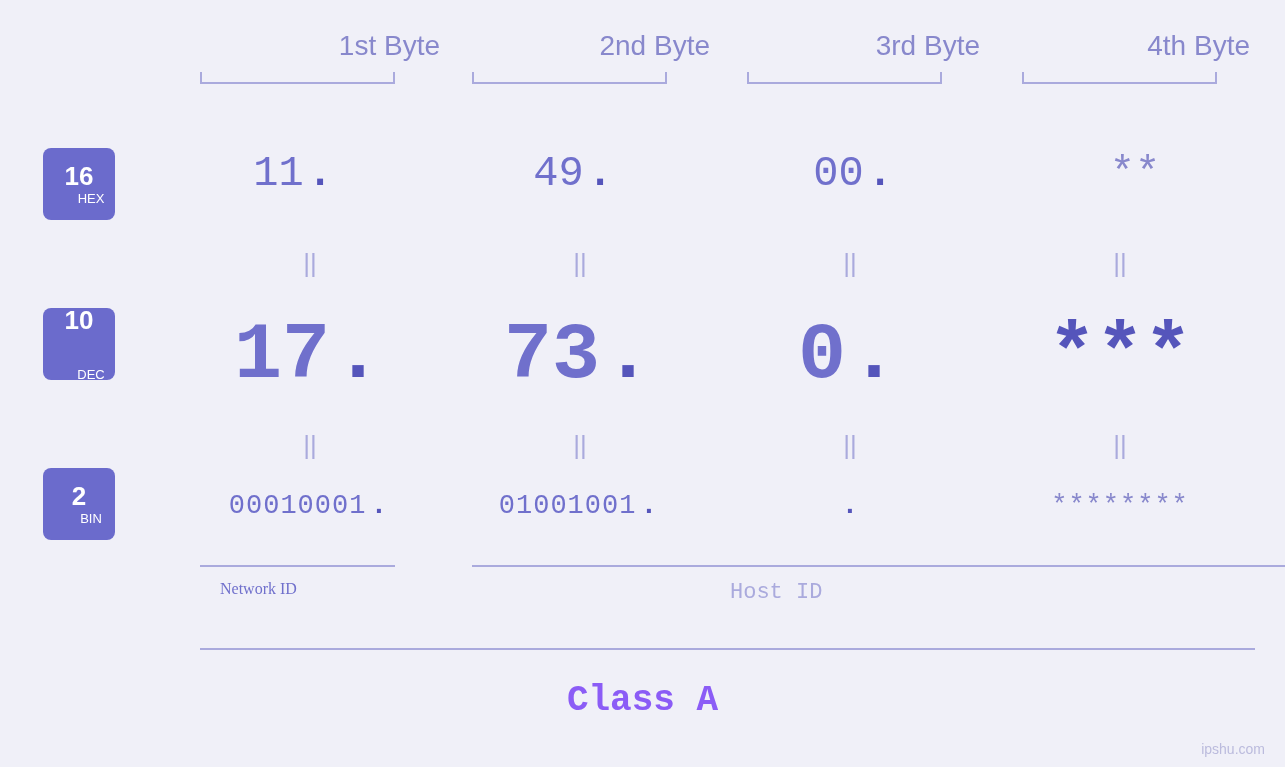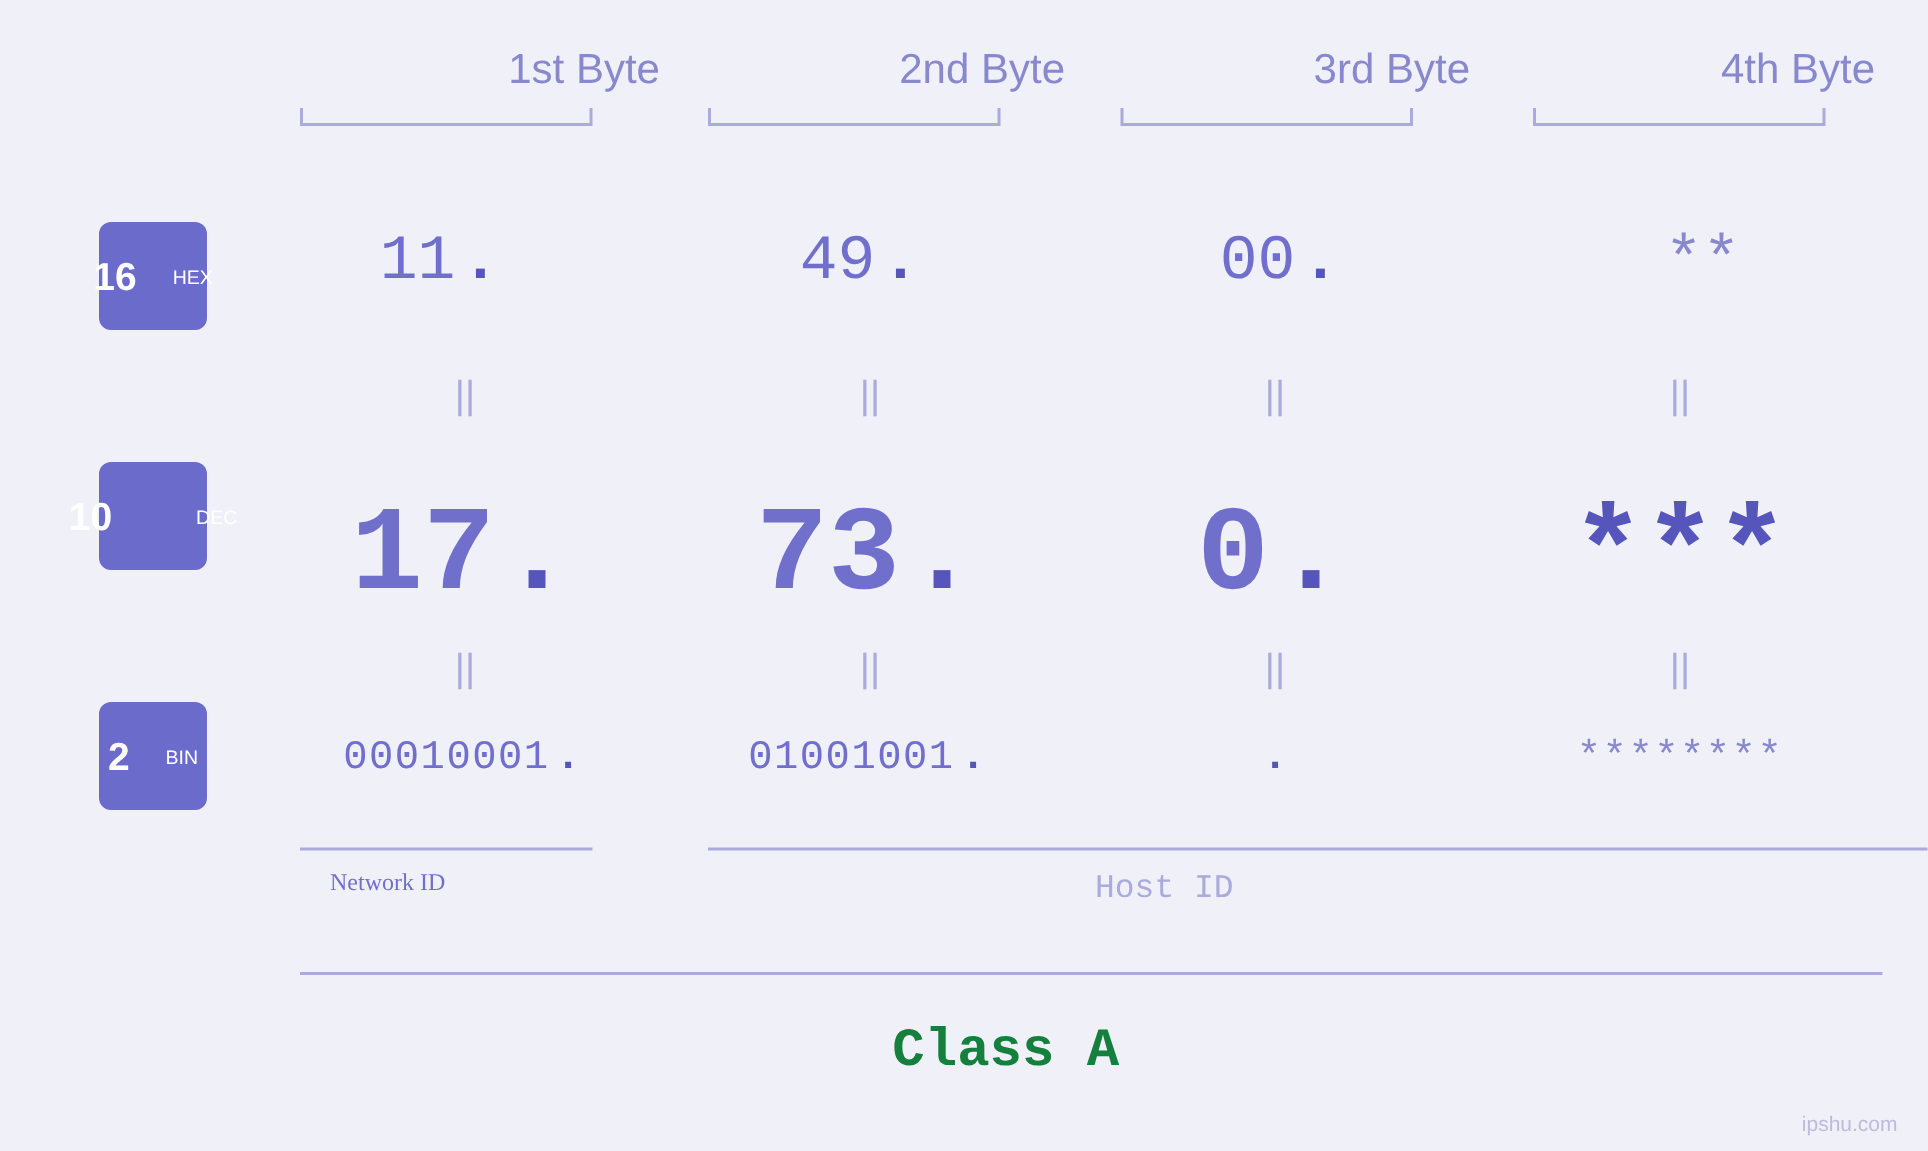--- a/index.html
+++ b/index.html
@@ -18,27 +18,27 @@
       height: 767px;
       position: relative;
       display: flex;
       flex-direction: column;
       align-items: center;
     }
 
     
     .badge {
       position: absolute;
-      left: 66px;
+      left: 43px;
       width: 72px;
       height: 72px;
       background: #6b6bcc;
       border-radius: 8px;
       display: flex;
-      flex-direction: row;
+      flex-direction: column;
       align-items: center;
       justify-content: center;
       color: white;
       font-family: Arial, sans-serif;
     }
 
     .badge-num {
       font-size: 26px;
       font-weight: bold;
       line-height: 1.1;
@@ -110,21 +110,21 @@
     .value-row {
       display: flex;
       align-items: center;
       justify-content: space-around;
       position: absolute;
       left: 0;
       right: 0;
     }
 
     .hex-row { top: 50px; gap: 40px; }
-    .dec-row { top: 210px; margin-top: 16px; }
+    .dec-row { top: 210px; }
     .bin-row { top: 390px; }
 
     .eq-row {
       display: flex;
       align-items: center;
       justify-content: space-around;
       position: absolute;
       left: 0;
       right: 0;
     }
@@ -213,25 +213,24 @@
       top: 648px;
       left: 200px;
       right: 30px;
     }
 
     .class-label {
       position: absolute;
       top: 680px;
       left: 50%;
       transform: translateX(-50%);
-      color: #15803d;
+      color: #8b5cf6;
       font-size: 36px;
       font-family: 'Courier New', Courier, monospace;
       font-weight: bold;
-      margin-left: 28px;
     }
 
     
     .watermark {
       position: absolute;
       bottom: 10px;
       right: 20px;
       color: #bbbbdd;
       font-size: 14px;
       font-family: Arial, sans-serif;

